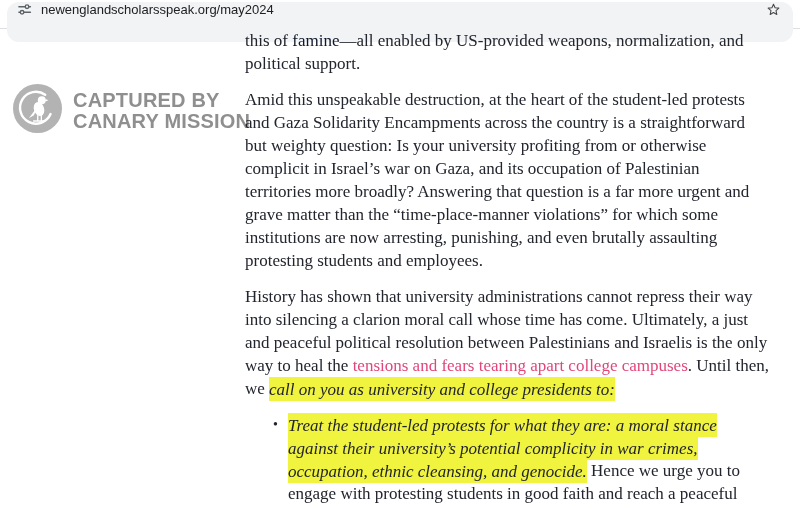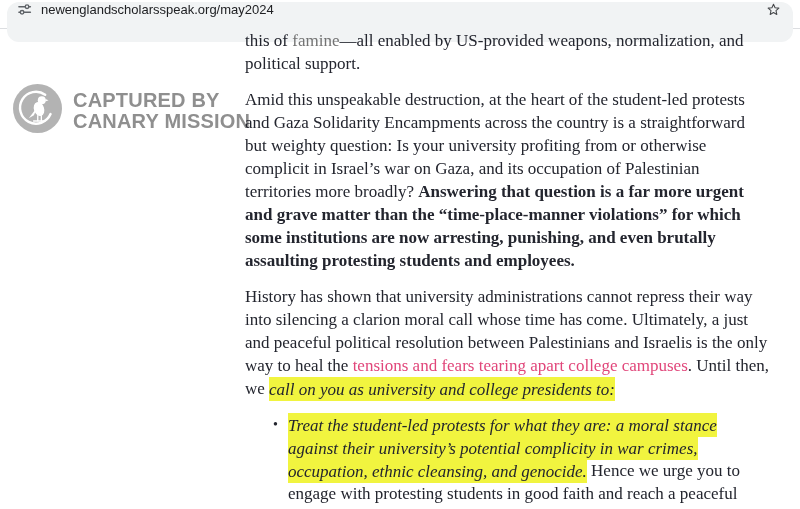--- a/index.html
+++ b/index.html
@@ -27,21 +27,21 @@
 
   
   .article { position:absolute; top:29px; left:245px; width:524px;
     font-size:17px; line-height:23px; color:#23252e; }
   .article p { margin:0 0 13px 0; }
   .article ul { margin:0; padding:0 0 0 43px; list-style:none; }
   .article li { position:relative; }
   .article li::before { content:"\2022"; position:absolute; left:-15px; top:0;
     font-size:14px; color:#23252e; }
   .run-plain { }
-  .run-bold { font-weight:bold; }
+  .run-bold { font-weight:normal; }
   .run-link { color:#e1467a; text-decoration:none; cursor:pointer; }
   .run-highlight { background:#f1f43f; padding:2.5px 0;font-style:italic; }
 </style>
 </head>
 <body>
 
 <div class="browser-bar">
   <div class="omnibox">
     <span class="icon-btn">
       <svg width="15" height="15" viewBox="0 0 16 16">
@@ -81,19 +81,19 @@
       </g>
     </svg>
   </span>
   <span class="wm-text">
     <span style="display:block;">CAPTURED BY</span>
     <span style="display:block;">CANARY MISSION</span>
   </span>
 </div>
 
 <div class="article">
-    <p><span class="run-plain">this of </span><a class="run-link" style="color: #737373;">famine</a><span class="run-plain">—all enabled by US-provided weapons, normalization, and political support.</span></p>
+    <p><span class="run-plain">this of </span><a class="run-link" style="color: #0f172a;">famine</a><span class="run-plain">—all enabled by US-provided weapons, normalization, and political support.</span></p>
     <p><span class="run-plain">Amid this unspeakable destruction, at the heart of the student-led protests and Gaza Solidarity Encampments across the country is a straightforward but weighty question: Is your university profiting from or otherwise complicit in Israel’s war on Gaza, and its occupation of Palestinian territories more broadly? </span><span class="run-bold">Answering that question is a far more urgent and grave matter than the “time-place-manner violations” for which some institutions are now arresting, punishing, and even brutally assaulting protesting students and employees.</span></p>
     <p><span class="run-plain">History has shown that university administrations cannot repress their way into silencing a clarion moral call whose time has come. Ultimately, a just and peaceful political resolution between Palestinians and Israelis is the only way to heal the </span><a class="run-link" style="color: rgb(225, 70, 122);">tensions and fears tearing apart college campuses</a><span class="run-plain">. Until then, we </span><span class="run-highlight" style="background: rgb(241, 244, 63);">call on you as university and college presidents to:</span></p>
     <ul>
       <li><span class="run-highlight" style="background: rgb(241, 244, 63);">Treat the student-led protests for what they are: a moral stance against their university’s potential complicity in war crimes, occupation, ethnic cleansing, and genocide.</span><span class="run-plain"> Hence we urge you to engage with protesting students in good faith and reach a peaceful agreement, rather than coercion, punishment and repression which will only escalate the protests and enflame tensions even further. </span></li>
     </ul>
   </div>
 
 </body></html>

